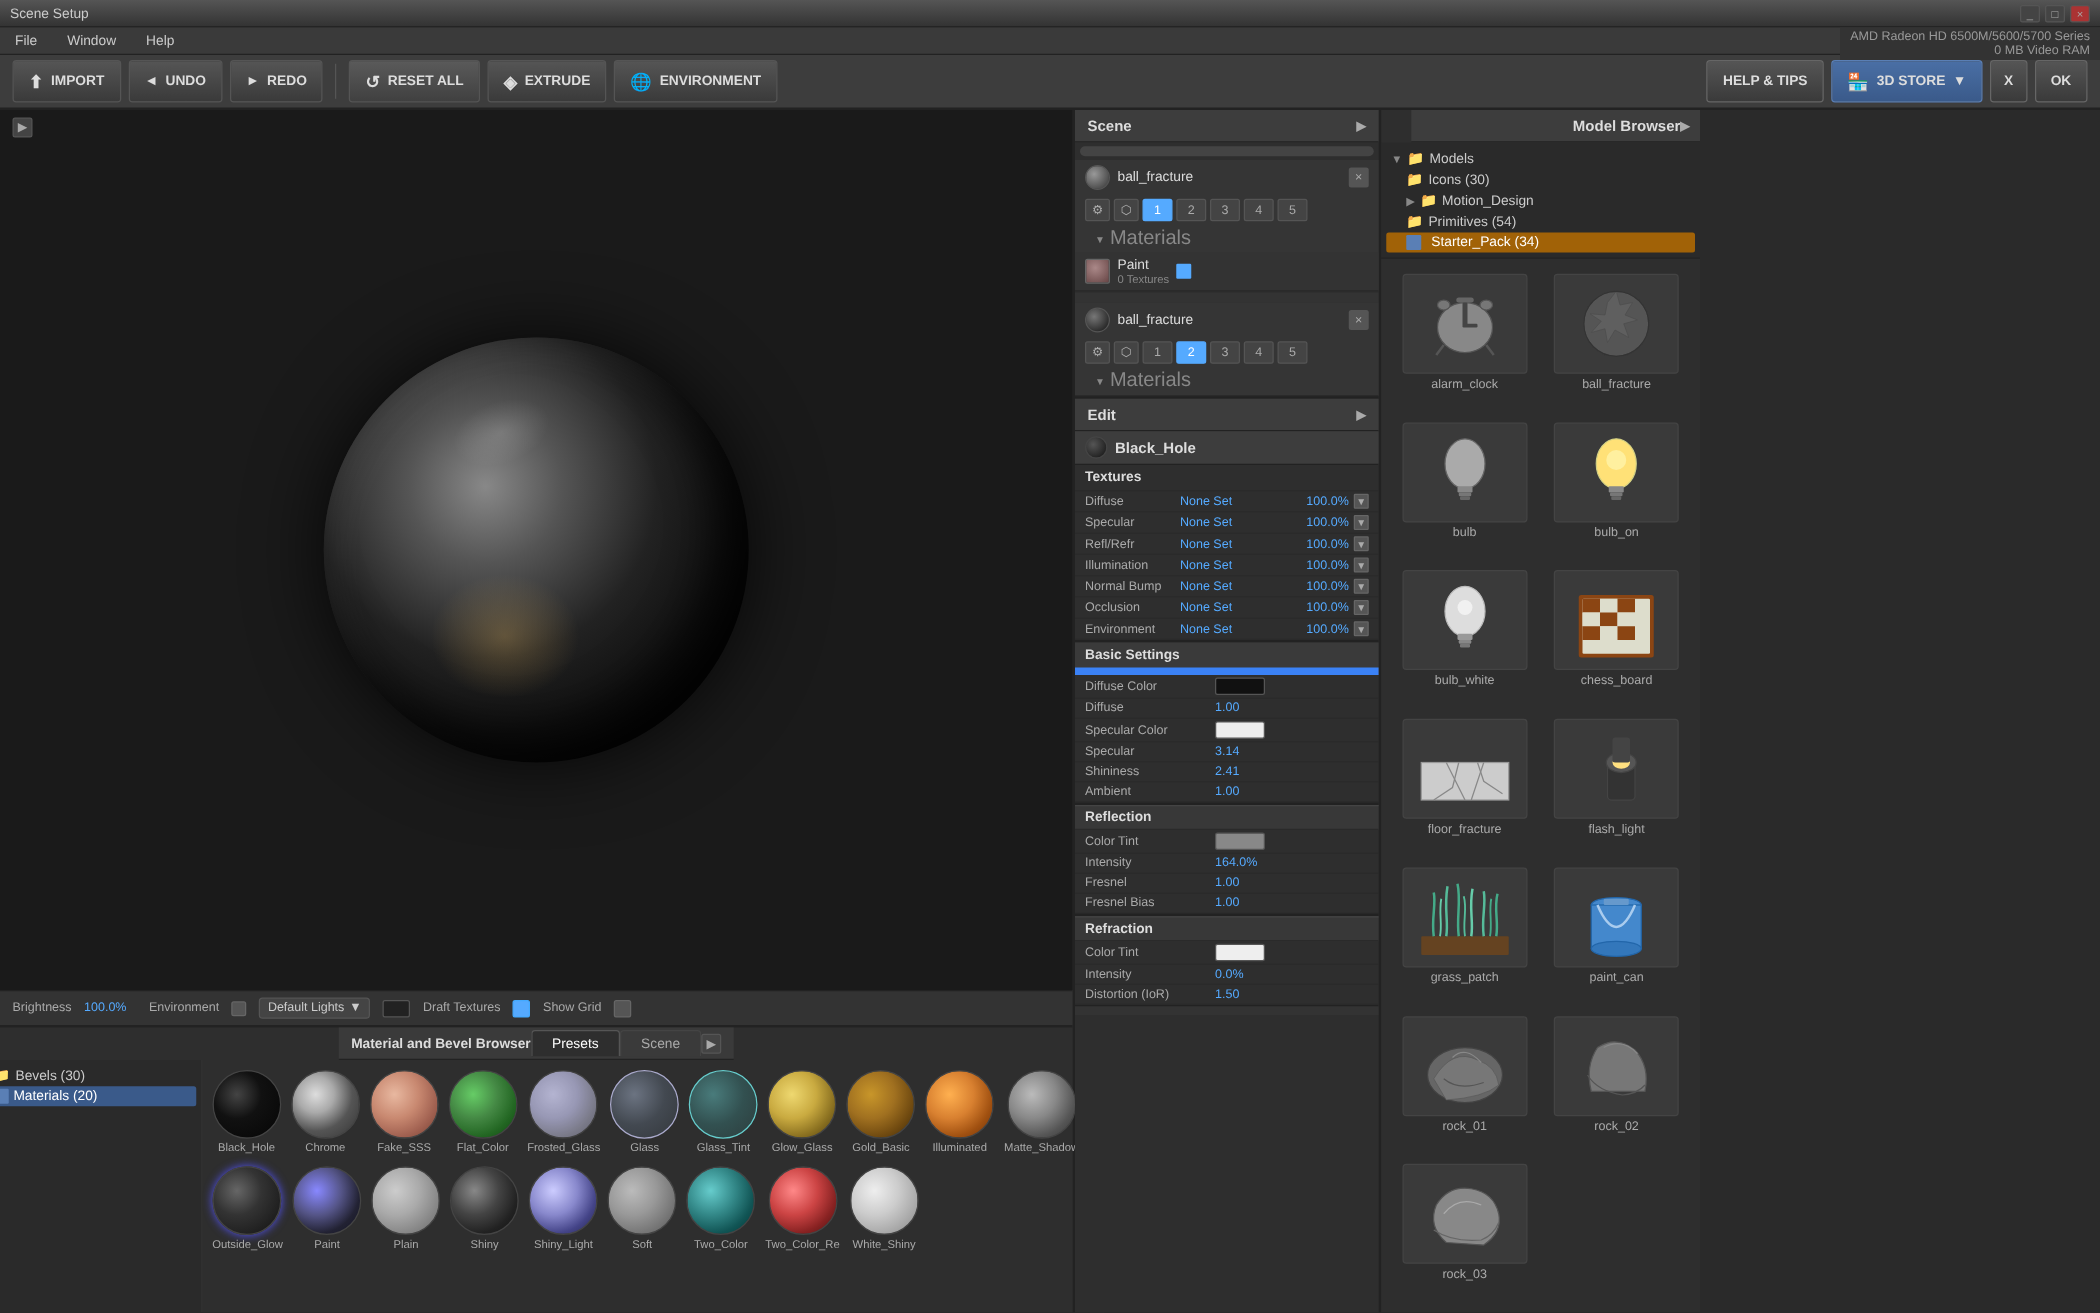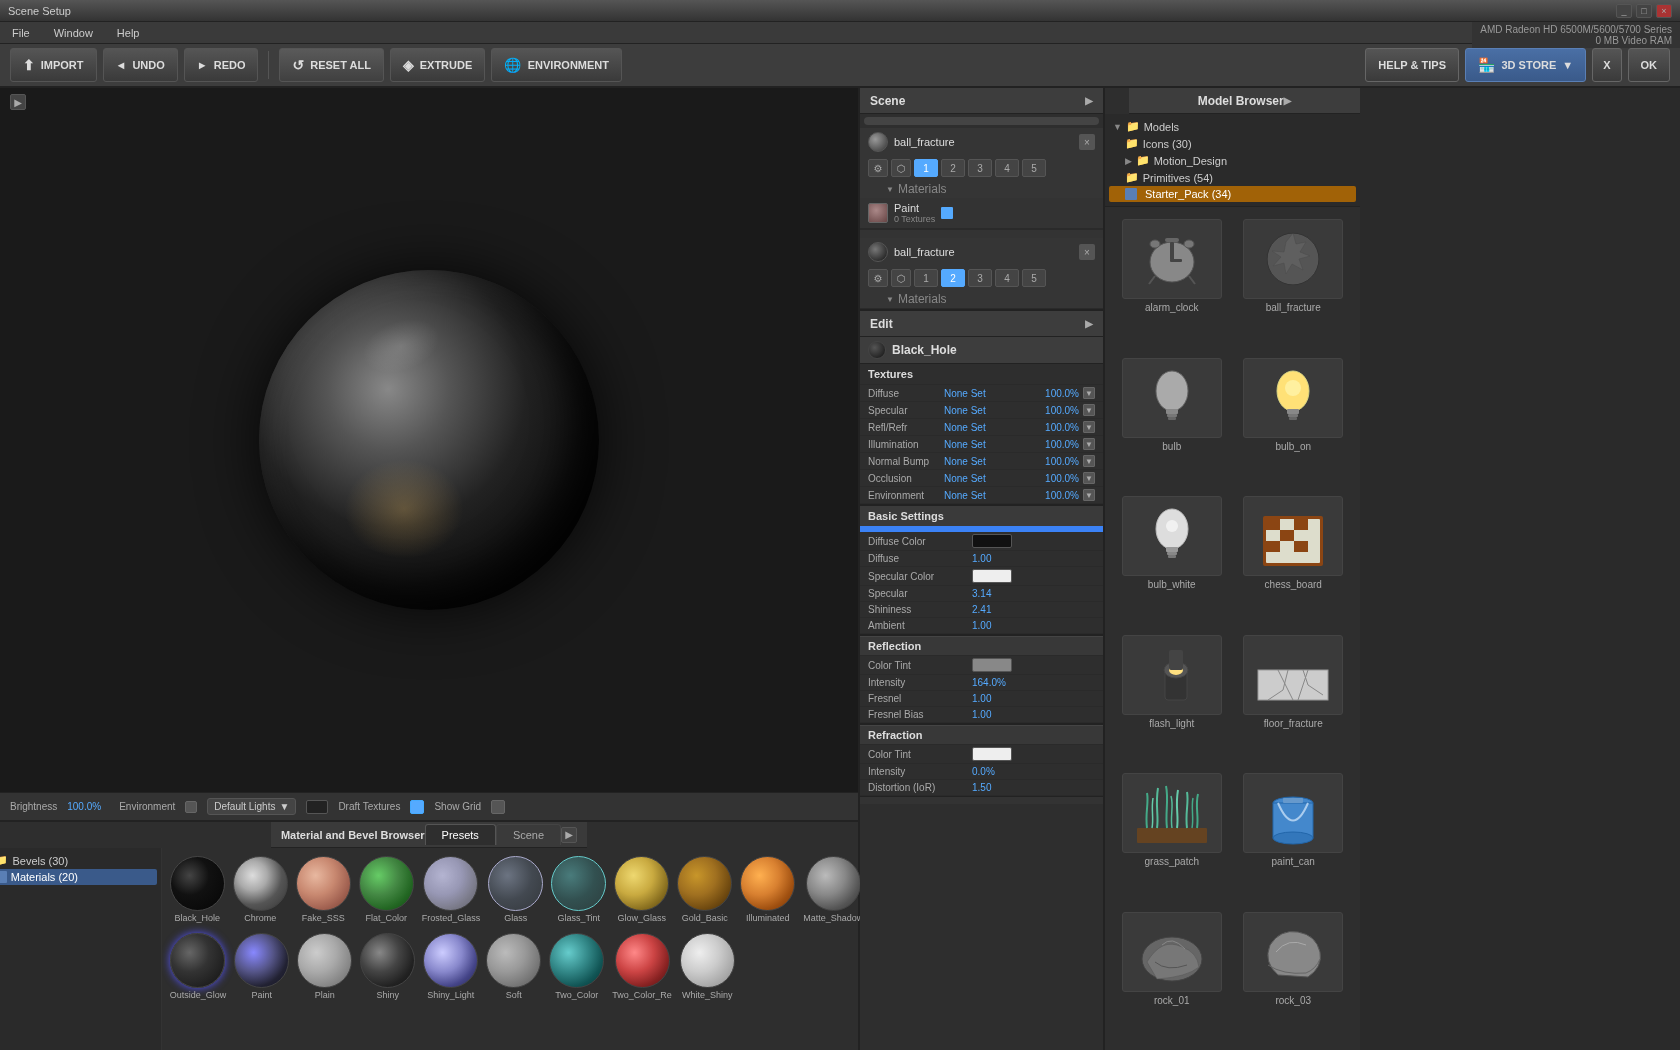--- a/index.html
+++ b/index.html
@@ -396,22 +396,22 @@
     .scene-tab-icon {
       width: 20px; height: 18px;
       background: #444;
       border: 1px solid #555;
       border-radius: 2px;
       cursor: pointer;
       display: flex; align-items: center; justify-content: center;
       color: #aaa; font-size: 10px;
     }
     .section-label {
-      padding: 2px 26px;
-      font-size: 12px;
+      padding: 2px 16px;
+      font-size: 16px;
       color: #888;
       display: flex;
       align-items: center;
       gap: 4px;
       cursor: pointer;
     }
     .section-label::before { content: '▼'; font-size: 8px; }
 
     
     .material-row {
@@ -526,21 +526,21 @@
     #model-browser-header {
       height: 26px;
       background: #3d3d3d;
       border-bottom: 1px solid #222;
       display: flex;
       align-items: center;
       padding: 0 8px;
       font-size: 12px;
       font-weight: bold;
       color: #ddd;
-      justify-content: center;
+      justify-content: flex-end;
       margin-left: 24px;
     }
     #model-tree {
       width: 100%;
       background: #2a2a2a;
       padding: 4px;
       border-bottom: 1px solid #222;
     }
     .tree-item {
       display: flex;
@@ -1142,40 +1142,40 @@
             <rect x="46" y="40" width="14" height="11" fill="#8B4513"></rect>
           </svg>
         </div>
         <span class="model-name">chess_board</span>
       </div>
 
 
       <div class="model-item">
         <div class="model-thumb">
           <svg width="90" height="70" viewBox="0 0 90 70">
-            <rect x="38" y="30" width="22" height="30" fill="#333" rx="3" stroke="#444"></rect>
-            <ellipse cx="49" cy="30" rx="12" ry="8" fill="#555" stroke="#444"></ellipse>
-            <ellipse cx="49" cy="30" rx="7" ry="5" fill="#ffe080"></ellipse>
-            <rect x="42" y="10" width="14" height="20" fill="#444" rx="2"></rect>
-          </svg>
-        </div>
-        <span class="model-name">flash_light</span>
-      </div>
-
-      <div class="model-item">
-        <div class="model-thumb">
-          <svg width="90" height="70" viewBox="0 0 90 70">
             <rect x="10" y="30" width="70" height="30" fill="#ccc" stroke="#999" stroke-width="1"></rect>
             <path d="M40 30 L35 50 L20 60" stroke="#888" stroke-width="1" fill="none"></path>
             <path d="M55 30 L60 45 L75 55" stroke="#888" stroke-width="1" fill="none"></path>
             <path d="M30 30 L45 60" stroke="#888" stroke-width="1" fill="none"></path>
             <path d="M60 30 L50 60" stroke="#888" stroke-width="1" fill="none"></path>
           </svg>
         </div>
         <span class="model-name">floor_fracture</span>
+      </div>
+
+      <div class="model-item">
+        <div class="model-thumb">
+          <svg width="90" height="70" viewBox="0 0 90 70">
+            <rect x="38" y="30" width="22" height="30" fill="#333" rx="3" stroke="#444"></rect>
+            <ellipse cx="49" cy="30" rx="12" ry="8" fill="#555" stroke="#444"></ellipse>
+            <ellipse cx="49" cy="30" rx="7" ry="5" fill="#ffe080"></ellipse>
+            <rect x="42" y="10" width="14" height="20" fill="#444" rx="2"></rect>
+          </svg>
+        </div>
+        <span class="model-name">flash_light</span>
       </div>
 
       <div class="model-item">
         <div class="model-thumb">
           <svg width="90" height="70" viewBox="0 0 90 70">
             <rect x="10" y="50" width="70" height="15" fill="#654321" rx="1"></rect>
 
             <path d="M20 50 C18 35 22 25 20 15" stroke="#4a8" stroke-width="2" fill="none"></path>
             <path d="M30 50 C32 38 28 28 31 10" stroke="#5b9" stroke-width="2" fill="none"></path>
             <path d="M40 50 C38 35 42 22 39 8" stroke="#4a8" stroke-width="2" fill="none"></path>
@@ -1208,20 +1208,30 @@
           <svg width="90" height="70" viewBox="0 0 90 70">
             <ellipse cx="45" cy="42" rx="30" ry="22" fill="#666" stroke="#444" stroke-width="1"></ellipse>
             <path d="M20 45 Q35 20 55 30 Q70 35 72 50 Q60 60 30 62 Z" fill="#777" stroke="#555" stroke-width="0.5"></path>
             <path d="M35 28 Q45 18 58 32" fill="none" stroke="#888" stroke-width="1"></path>
             <path d="M28 45 Q40 55 60 48" fill="none" stroke="#555" stroke-width="1"></path>
           </svg>
         </div>
         <span class="model-name">rock_01</span>
       </div>
 
+      <div class="model-item">
+        <div class="model-thumb">
+          <svg width="90" height="70" viewBox="0 0 90 70">
+            <path d="M25 55 Q20 35 30 20 Q45 10 60 22 Q72 35 68 55 Z" fill="#777" stroke="#555" stroke-width="1"></path>
+            <path d="M35 20 Q50 12 62 25" fill="none" stroke="#888" stroke-width="1"></path>
+            <path d="M22 42 Q30 55 50 58 Q62 57 68 50" fill="none" stroke="#555" stroke-width="1"></path>
+          </svg>
+        </div>
+        <span class="model-name">rock_02</span>
+      </div>
 
       <div class="model-item">
         <div class="model-thumb">
           <svg width="90" height="70" viewBox="0 0 90 70">
             <path d="M30 58 Q15 45 22 28 Q32 12 50 15 Q68 18 72 35 Q75 50 60 60 Z" fill="#888" stroke="#555" stroke-width="1"></path>
             <path d="M28 35 Q40 20 58 28" fill="none" stroke="#aaa" stroke-width="1"></path>
             <path d="M20 48 Q35 58 58 56 Q68 52 72 42" fill="none" stroke="#666" stroke-width="1"></path>
           </svg>
         </div>
         <span class="model-name">rock_03</span>

